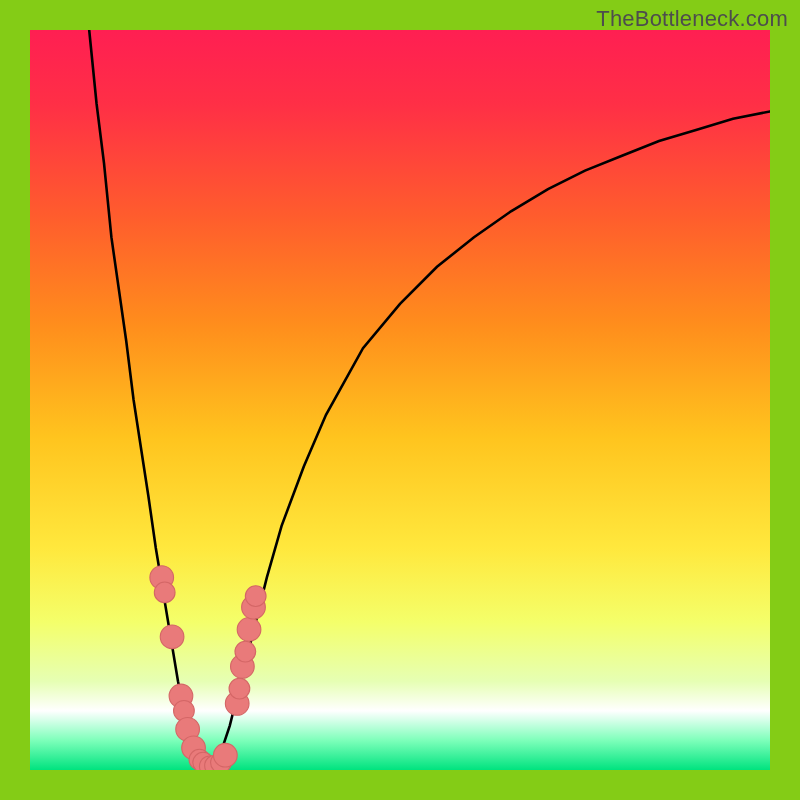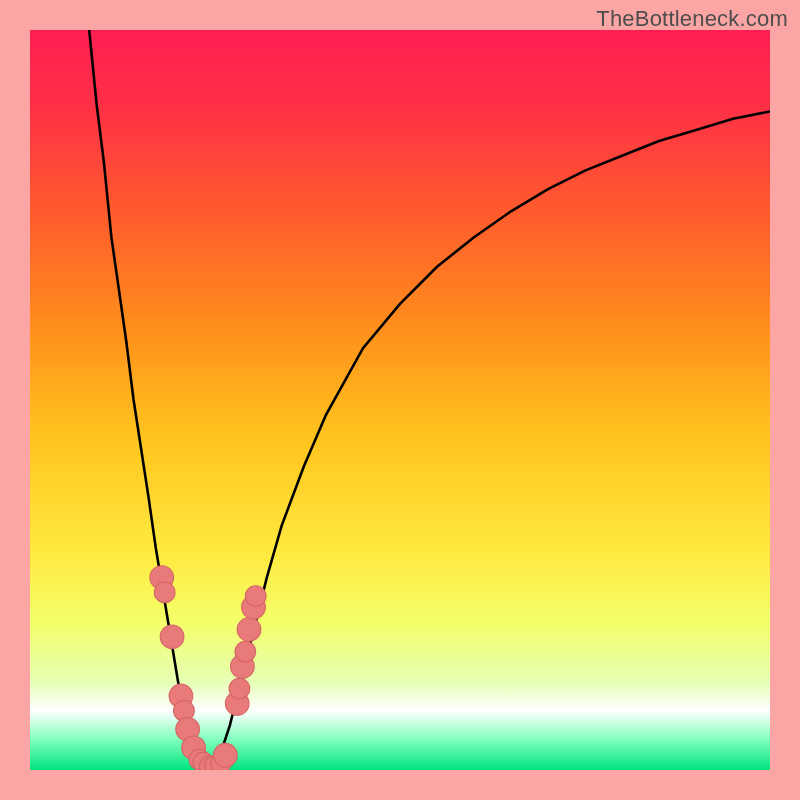--- a/index.html
+++ b/index.html
@@ -10,21 +10,21 @@
     background: #000;
     overflow: hidden;
     font-family: Arial, Helvetica, sans-serif;
   }
   .frame {
     position: absolute;
     top: 0;
     left: 0;
     width: 800px;
     height: 800px;
-    background: #fca5a5;
+    background: #84cc16;
     box-sizing: border-box;
   }
   .plot {
     position: absolute;
     top: 30px;
     left: 30px;
     width: 740px;
     height: 740px;
     overflow: hidden;
   }

